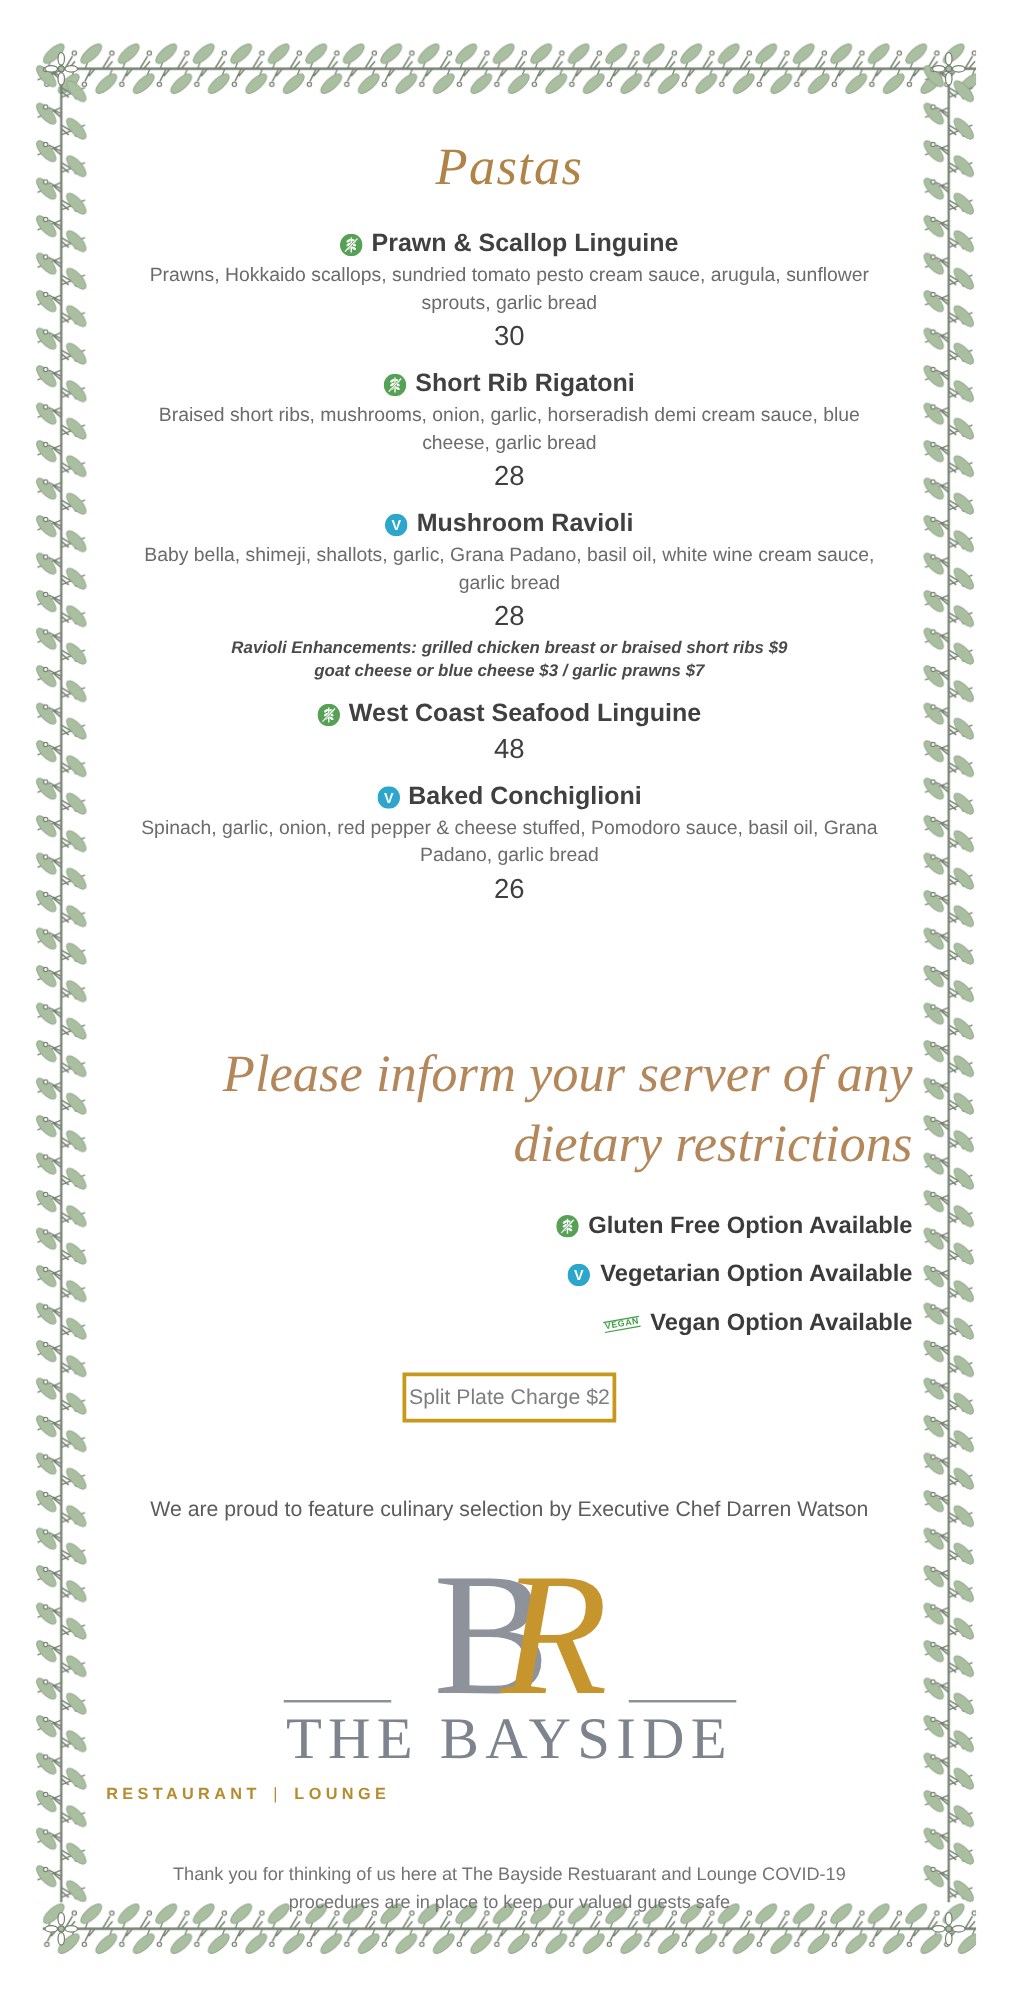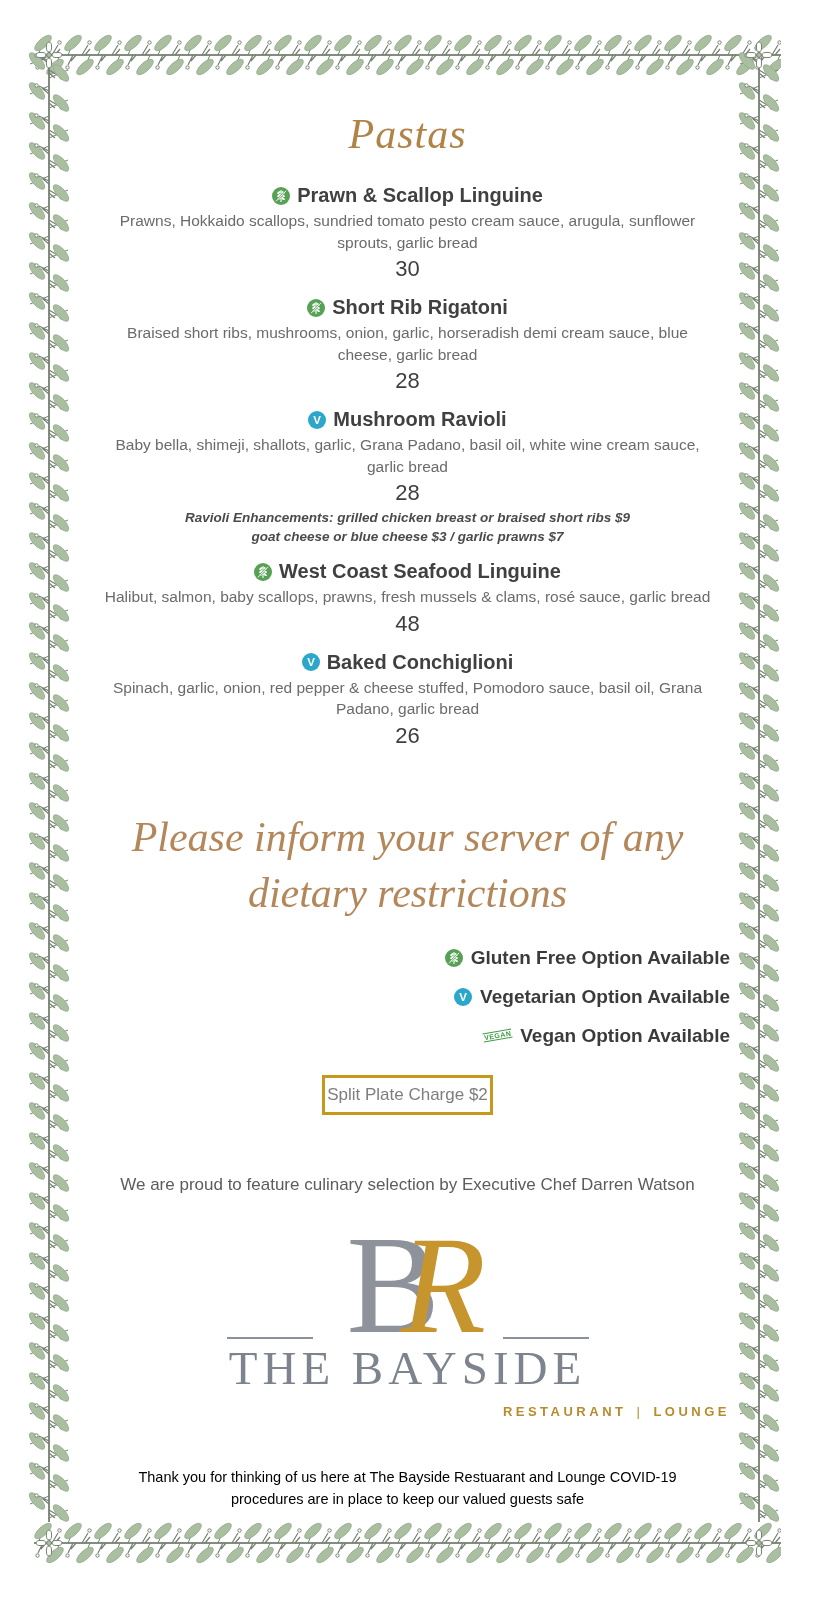--- a/index.html
+++ b/index.html
@@ -51,25 +51,26 @@
     max-width: 612px; margin: 0 auto;
   }
   .item-price { font-size: 22px; color: #3f3f3f; margin-top: 3px; }
   .item-note {
     font-style: italic; font-weight: 600;
     font-size: 13.5px; line-height: 19px; color: #4a4a4a;
     margin-top: 2px;
   }
 
   .notice {
-    margin-top: 60px;
+    margin-top: 108px;
     font-family: "Liberation Serif", serif;
     font-style: italic;
     font-size: 42px; line-height: 56px;
     color: #b3875a;
+    text-align: right;
   }
 
   .legend { margin-top: 26px; }
   .legend-row {
     display: flex; align-items: center; justify-content: flex-end; gap: 8px;
     font-size: 19px; font-weight: 700; color: #3b3b3b;
     margin-bottom: 17px;
   }
   .vegan-stamp {
     display: inline-block;
@@ -110,28 +111,28 @@
   .logo-name {
     font-family: "Liberation Serif", serif;
     font-size: 47px; font-weight: 400;
     color: #7e848d; letter-spacing: 5px;
     margin-top: -8px;
   }
   .logo-tagline {
     margin-top: 9px;
     font-size: 13px; font-weight: 700; letter-spacing: 3.5px;
     color: #b68c2c;
-    display: flex; align-items: center; justify-content: flex-end; gap: 10px;
+    display: flex; align-items: center; justify-content: flex-start; gap: 10px;
   }
   .tagline-sep { font-weight: 400; color: #b68c2c; }
 
   .footer-note {
     margin-top: 47px;
     font-size: 14.5px; line-height: 22px;
-    color: #000000;
+    color: #737373;
   }
 </style>
 </head>
 <body>
 
 <div class="page">
 
   <svg class="border-strip border-top" xmlns="http://www.w3.org/2000/svg">
     <defs>
       <pattern id="vineH1" width="30" height="50" patternUnits="userSpaceOnUse">
@@ -308,21 +309,20 @@
             <ellipse cx="11.1" cy="5.6" rx="2" ry="1" fill="#fff" transform="rotate(35 11.1 5.6)"></ellipse>
             <ellipse cx="6.9" cy="8.6" rx="2" ry="1" fill="#fff" transform="rotate(-35 6.9 8.6)"></ellipse>
             <ellipse cx="11.1" cy="8.6" rx="2" ry="1" fill="#fff" transform="rotate(35 11.1 8.6)"></ellipse>
             <ellipse cx="6.9" cy="11.6" rx="2" ry="1" fill="#fff" transform="rotate(-35 6.9 11.6)"></ellipse>
             <ellipse cx="11.1" cy="11.6" rx="2" ry="1" fill="#fff" transform="rotate(35 11.1 11.6)"></ellipse>
             <line x1="4.2" y1="14" x2="13.8" y2="4" stroke="#57a157" stroke-width="1.7"></line>
             <line x1="4" y1="14.3" x2="14" y2="3.8" stroke="#fff" stroke-width="0.9"></line>
           </svg>
           <span class="item-name">West Coast Seafood Linguine</span>
         </div>
-        <div class="item-desc">Halibut, salmon, baby scallops, prawns, fresh mussels &amp; clams, rosé sauce, garlic bread</div>
         <div class="item-price">48</div>
       </div>
 
       <div class="menu-item">
         <div class="item-name-row">
           <svg class="diet-icon" viewBox="0 0 18 18" xmlns="http://www.w3.org/2000/svg">
             <circle cx="9" cy="9" r="9" fill="#2ca7cb"></circle>
             <text x="9" y="13.2" text-anchor="middle" font-family="Liberation Sans, sans-serif" font-size="11.5" font-weight="bold" fill="#fff">V</text>
           </svg>
           <span class="item-name">Baked Conchiglioni</span>

